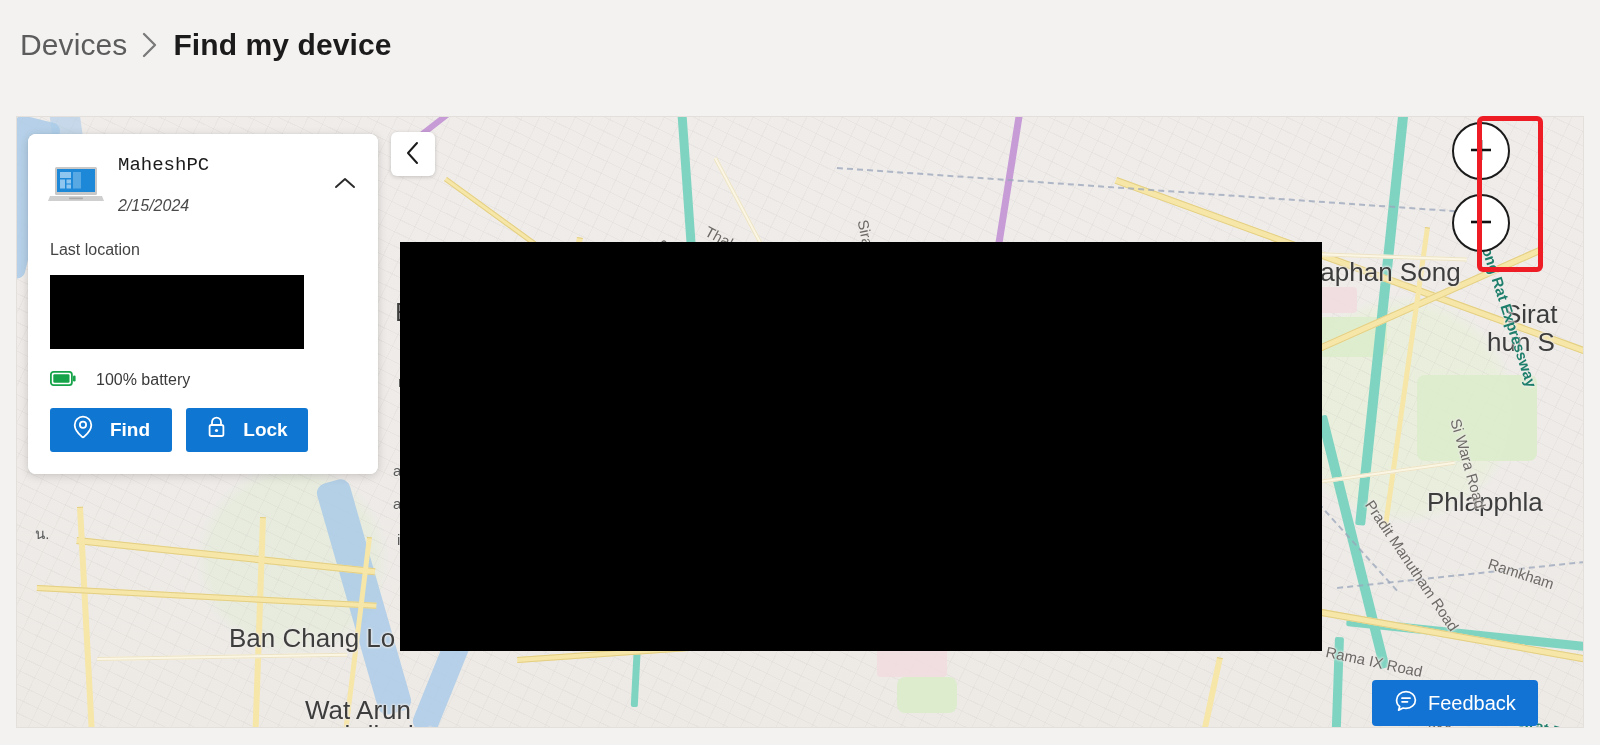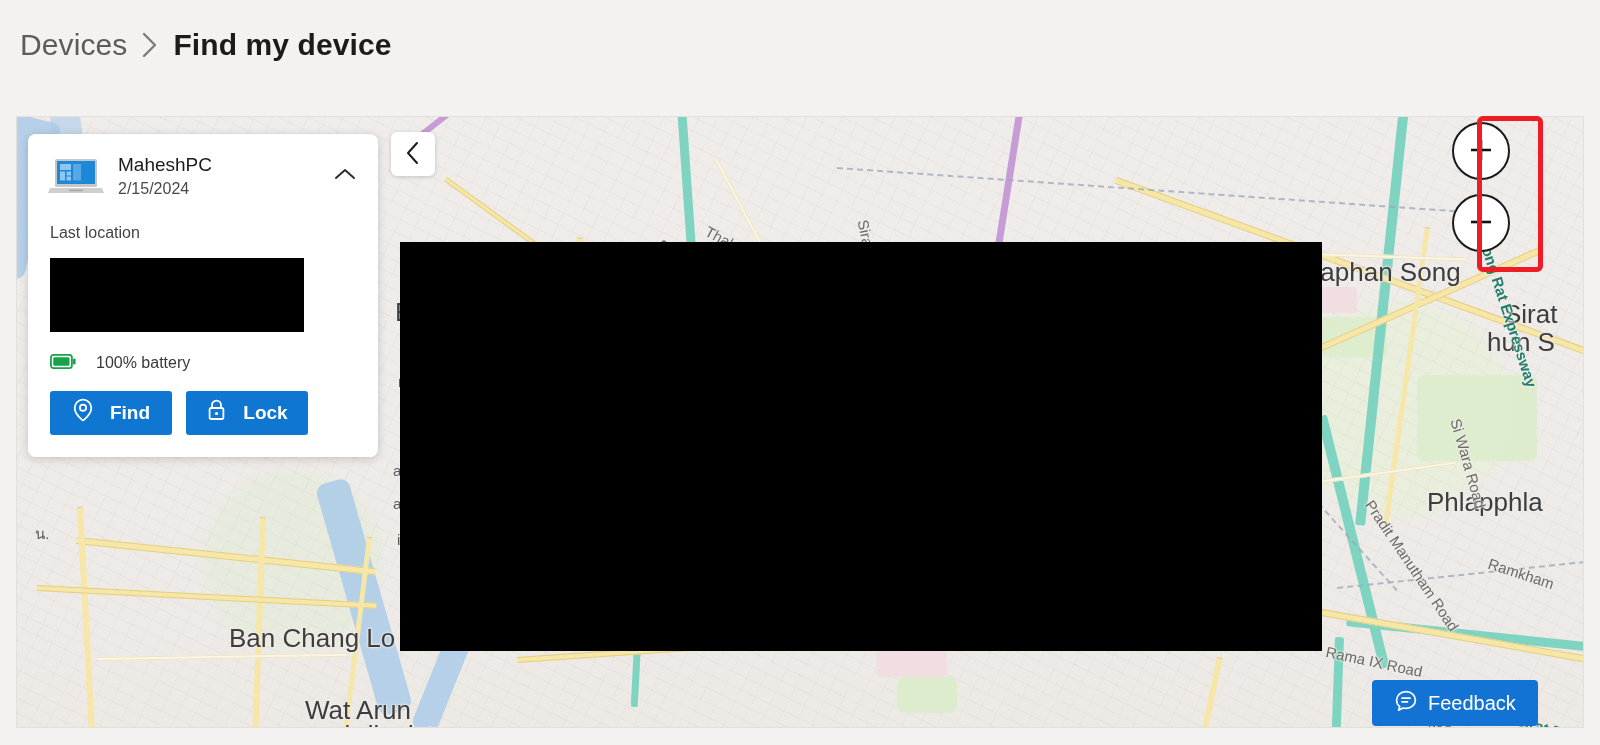--- a/index.html
+++ b/index.html
@@ -85,22 +85,22 @@
     box-shadow: 0 2px 10px rgba(0,0,0,.16), 0 0 1px rgba(0,0,0,.12);
     overflow: hidden;
   }
   .card-head {
     display: flex; align-items: center; gap: 14px;
     padding: 20px 16px 20px 20px;
     background: #fff;
   }
   .laptop-icon { width: 56px; height: 40px; flex: none; }
   .card-head-text { flex: 1 1 auto; min-width: 0; }
-  .device-name { font-size: 19px; color: #1b1b1b; line-height: 1.2; }
-  .device-date { font-size: 16px; color: #4a4a4a; margin-top: 3px; }
+  .device-name { font-size: 19px; color: #1b1b1b; line-height: 1.2; font-family: Liberation Mono, monospace; }
+  .device-date { font-size: 16px; color: #4a4a4a; margin-top: 20px; font-style: italic; }
   .collapse-btn {
     width: 34px; height: 34px; flex: none;
     display: flex; align-items: center; justify-content: center;
     background: transparent; border: none; cursor: pointer; color: #2b2b2b;
   }
   .card-body { padding: 0 20px 22px 22px; background: #fff; }
   .section-label { font-size: 16px; color: #444; padding: 6px 0 16px 0; }
   .addr-redaction { width: 254px; height: 74px; background: #000; }
   .battery-row { display: flex; align-items: center; gap: 20px; margin-top: 22px; }
   .battery-text { font-size: 16px; color: #3a3a3a; }

